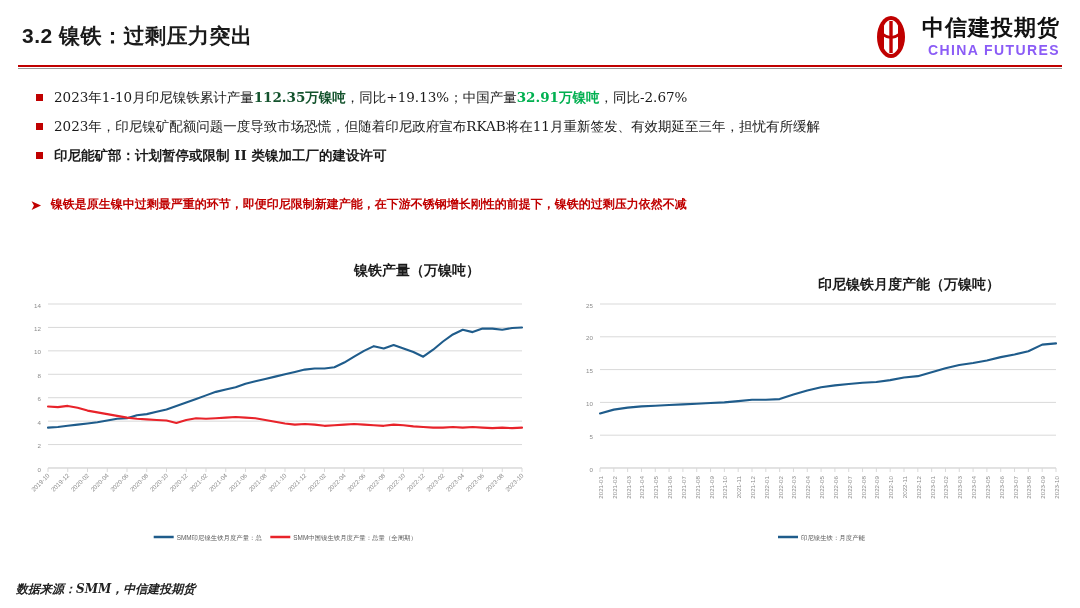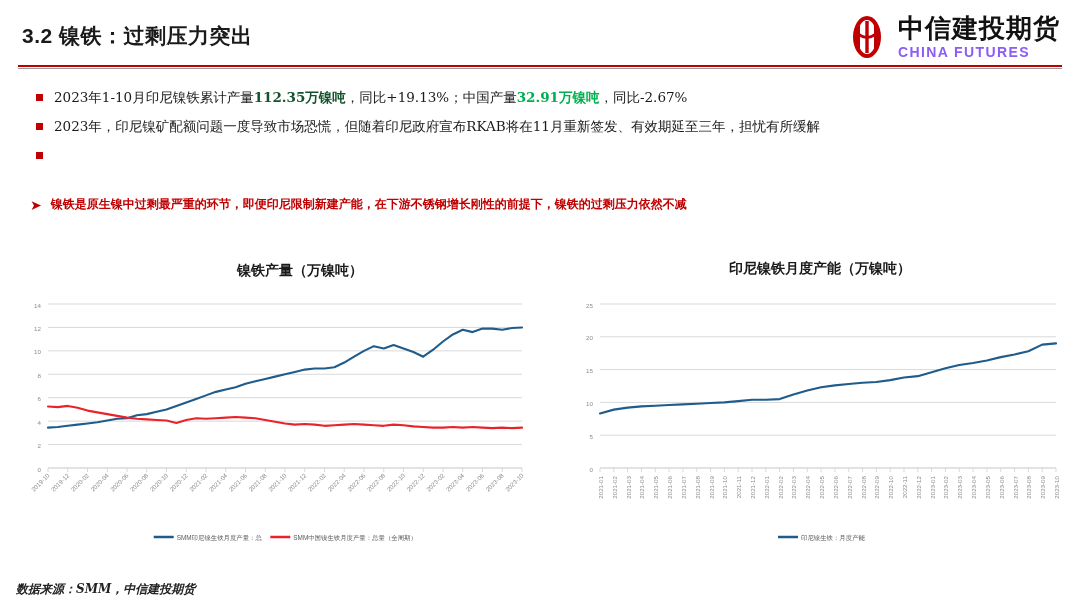--- a/index.html
+++ b/index.html
@@ -6,56 +6,56 @@
   html, body {
     margin: 0; padding: 0;
     width: 1080px; height: 608px;
     background: #ffffff;
     font-family: "Liberation Sans", "DejaVu Sans", sans-serif;
     overflow: hidden;
   }
   .slide { position: relative; width: 1080px; height: 608px; background:#fff; }
 
   
-  .header { position:absolute; left:0; top:0; width:1080px; height:72px; }
+  .header { position:absolute; left:0; top:0; width:1080px; height:72px;text-align:right; }
   .slide-title {
     position:absolute; left:22px; top:22px;
     font-size:21px; font-weight:bold; color:#1a1a1a;
     letter-spacing:.5px; white-space:nowrap;
   }
   .logo { position:absolute; right:20px; top:14px; display:flex; align-items:center; gap:8px; }
   .logo-mark { width:46px; height:46px; position:relative; }
   .logo-text { display:flex; flex-direction:column; line-height:1; }
-  .logo-cn { font-size:26px; font-weight:bold; color:#111; letter-spacing:1px; }
+  .logo-cn { font-size:22px; font-weight:bold; color:#111; letter-spacing:1px; }
   .logo-en { font-size:14px; font-weight:bold; color:#8b5cf6; letter-spacing:1.4px; margin-top:4px; }
   .rule-red { position:absolute; left:18px; top:65px; width:1044px; height:2px; background:#c00000; }
   .rule-grey { position:absolute; left:18px; top:67.5px; width:1044px; height:1px; background:#9b9b9b; }
 
   
   .bullets { position:absolute; left:36px; top:88px; width:1010px; }
   .bullet { display:flex; align-items:flex-start; margin-bottom:11px; }
   .sq { width:7px; height:7px; background:#c00000; margin-top:6px; margin-right:11px; flex:0 0 auto; }
   .btxt { font-size:13.5px; color:#1a1a1a; line-height:1.35; font-family:"DejaVu Serif","Liberation Serif",serif; }
   .btxt.bold { font-weight:bold; }
   .hl-red { color:#14532d; font-weight:bold; }
   .hl-green { color:#00b050; font-weight:bold; }
 
   .arrow-row { position:absolute; left:30px; top:196px; display:flex; align-items:flex-start; width:1030px; }
   .arrow-gl { color:#c00000; font-size:14px; margin-right:9px; line-height:1.3; }
   .arrow-txt { font-size:12px; color:#c00000; font-weight:bold; line-height:1.35;
                font-family:"DejaVu Sans","Liberation Sans",sans-serif; }
 
   
   .chart-title {
-    position:absolute; text-align:center;
+    position:absolute; text-align:right;
     font-size:14px; font-weight:bold; color:#1a1a1a;
     font-family:"DejaVu Serif","Liberation Serif",serif;
   }
   #title-left  { left:120px;  top:262px; width:360px; }
-  #title-right { left:640px;  top:260px; width:360px; }
+  #title-right { left:640px;  top:276px; width:360px; }
 
   .chart-box { position:absolute; }
   #chart-left  { left:14px;  top:296px; width:520px; height:250px; }
   #chart-right { left:566px; top:296px; width:500px; height:250px; }
 
   .footer {
     position:absolute; left:16px; bottom:10px;
     font-size:12px; font-style:italic; font-weight:bold; color:#222;
     font-family:"DejaVu Serif","Liberation Serif",serif;
   }
@@ -99,20 +99,21 @@
       </span>
     </div>
 
     <div class="bullet">
       <span class="sq"></span>
       <span class="btxt">2023年，印尼镍矿配额问题一度导致市场恐慌，但随着印尼政府宣布RKAB将在11月重新签发、有效期延至三年，担忧有所缓解</span>
     </div>
 
     <div class="bullet">
       <span class="sq"></span>
+      <span class="btxt bold">印尼能矿部：计划暂停或限制 II 类镍加工厂的建设许可</span>
     </div>
   </div>
 
   <div class="arrow-row">
     <span class="arrow-gl">➤</span>
     <span class="arrow-txt">镍铁是原生镍中过剩最严重的环节，即便印尼限制新建产能，在下游不锈钢增长刚性的前提下，镍铁的过剩压力依然不减</span>
   </div>
 
   <div class="chart-title" id="title-left">镍铁产量（万镍吨）</div>
   <div class="chart-title" id="title-right">印尼镍铁月度产能（万镍吨）</div>

